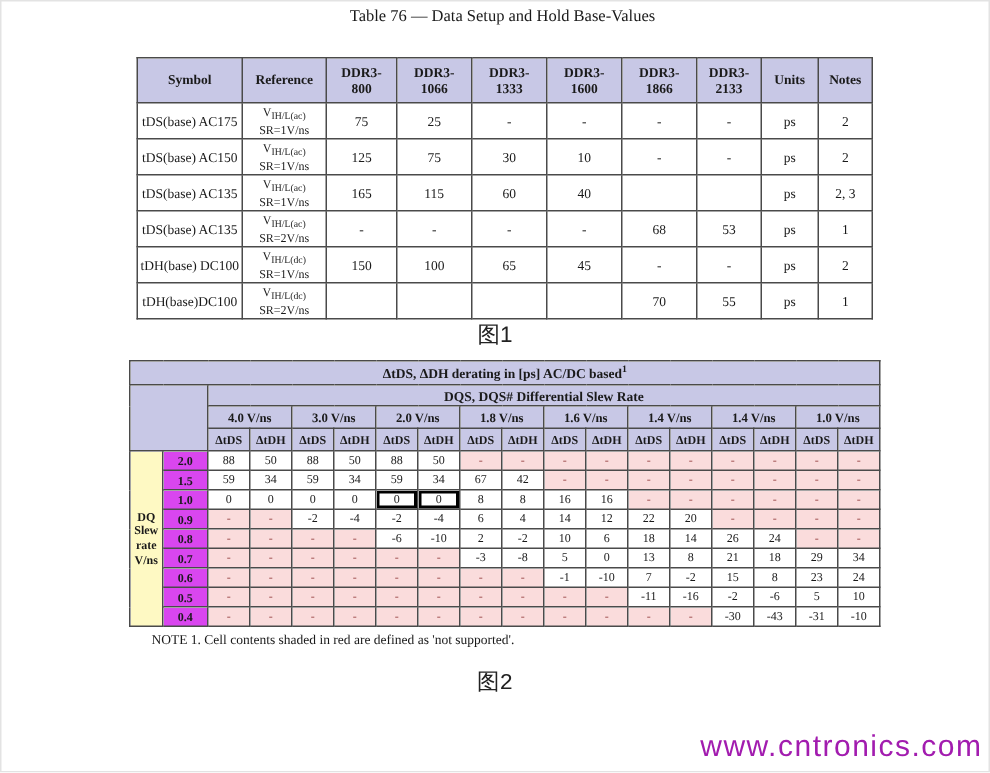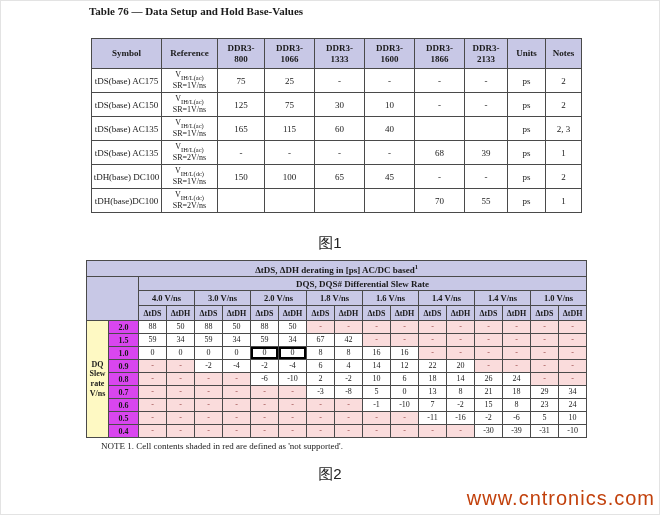--- a/index.html
+++ b/index.html
@@ -1,56 +1,56 @@
 <!DOCTYPE html>
 <html><head>
 <meta charset="utf-8">
 <style>
   html,body{margin:0;padding:0;background:#fff;}
   .page{
     position:relative;width:658px;height:513px;background:#ffffff;
     border:1px solid #e3e3e3;overflow:hidden;
     font-family:"Liberation Serif","DejaVu Serif",serif;color:#1a1a1a;
   }
-  .t1-title{margin:4px 0 0 88px;width:492px;font-weight:bold;font-size:11px;}
+  .t1-title{margin:4px 0 0 88px;width:492px;text-align:center;font-weight:normal;font-size:11px;}
   table{border-collapse:collapse;table-layout:fixed;}
   th,td{border:1px solid #4a4a4a;text-align:center;overflow:hidden;padding:0;}
   
   .t1{margin:21px 0 0 90px;width:490px;}
   .t1 th{background:#c8c8e6;font-weight:bold;font-size:9px;white-space:pre-line;height:29px;line-height:1.15;}
   .t1 td{font-size:9px;height:23px;}
   .t1 td.sym{font-size:9px;}
   .t1 td.ref{font-size:8px;line-height:1.2;}
   .t1 td.ref sub{font-size:6.5px;}
   .t1 .notes-cell{text-align:left;font-size:9px;line-height:1.3;padding:3px 0 3px 18px;height:auto;}
   
   .fig-label{width:658px;text-align:center;font-size:15px;color:#222;
     font-family:"Liberation Sans","DejaVu Sans",sans-serif;}
-  .fig1{margin-top:21px;}
-  .fig2{margin-top:14px;}
+  .fig1{margin-top:1px;}
+  .fig2{margin-top:14px;font-family:Liberation Mono, monospace;}
   
   .t2{margin:7px 0 0 85px;width:500px;}
   .t2 th{background:#c8c8e6;font-weight:bold;}
   .t2 .tt{font-size:9px;height:15px;}
   .t2 .tt sup{font-size:6.5px;}
   .t2 .grp{font-size:9px;height:13px;}
   .t2 .slew{font-size:8.5px;height:14px;font-family:Liberation Serif, serif;}
   .t2 .sub{font-size:8px;height:14px;margin-top:16px;}
   .t2 .corner{background:#c8c8e6;}
   .t2 td{font-size:8px;height:12px;line-height:1;}
   .t2 td.pink{background:#fadcdc;color:#9b4a4a;}
   .t2 td.hl{box-shadow:inset 0 0 0 2px #000;}
   .t2 th.rowlabel{background:#d946ef;font-size:8px;height:12px;}
   .t2 th.dqlabel{background:#fef9c3;font-size:8px;line-height:1.2;white-space:pre-line;font-weight:bold;}
   .t2-note{margin:3px 0 0 100px;font-size:9px;}
   
   .watermark{
     position:absolute;top:486px;right:4px;
     font-family:"Liberation Sans","DejaVu Sans",sans-serif;
-    font-size:20px;color:#c2410c;letter-spacing:1px;
+    font-size:20px;color:#a21caf;letter-spacing:1px;
   }
 </style>
 </head>
 <body>
 
 <div class="page">
 
   <div class="t1-title">Table 76 — Data Setup and Hold Base-Values</div>
 
   <table class="t1">
@@ -124,21 +124,21 @@
           <td>2, 3</td>
         </tr>
         <tr>
           <td class="sym">tDS(base) AC135</td>
           <td class="ref">V<sub>IH/L(ac)</sub><br>SR=2V/ns</td>
           <td>-</td>
           <td>-</td>
           <td>-</td>
           <td>-</td>
           <td>68</td>
-          <td>39</td>
+          <td>53</td>
           <td>ps</td>
           <td>1</td>
         </tr>
         <tr>
           <td class="sym">tDH(base) DC100</td>
           <td class="ref">V<sub>IH/L(dc)</sub><br>SR=1V/ns</td>
           <td>150</td>
           <td>100</td>
           <td>65</td>
           <td>45</td>
@@ -372,21 +372,21 @@
           <td class="pink">-</td>
           <td class="pink">-</td>
           <td class="pink">-</td>
           <td class="pink">-</td>
           <td class="pink">-</td>
           <td class="pink">-</td>
           <td class="pink">-</td>
           <td class="pink">-</td>
           <td class="pink">-</td>
           <td>-30</td>
-          <td>-39</td>
+          <td>-43</td>
           <td>-31</td>
           <td>-10</td>
         </tr>
       </tbody>
   </table>
 
   <div class="t2-note">NOTE 1. Cell contents shaded in red are defined as 'not supported'.</div>
 
   <div class="fig-label fig2">图2</div>
 

